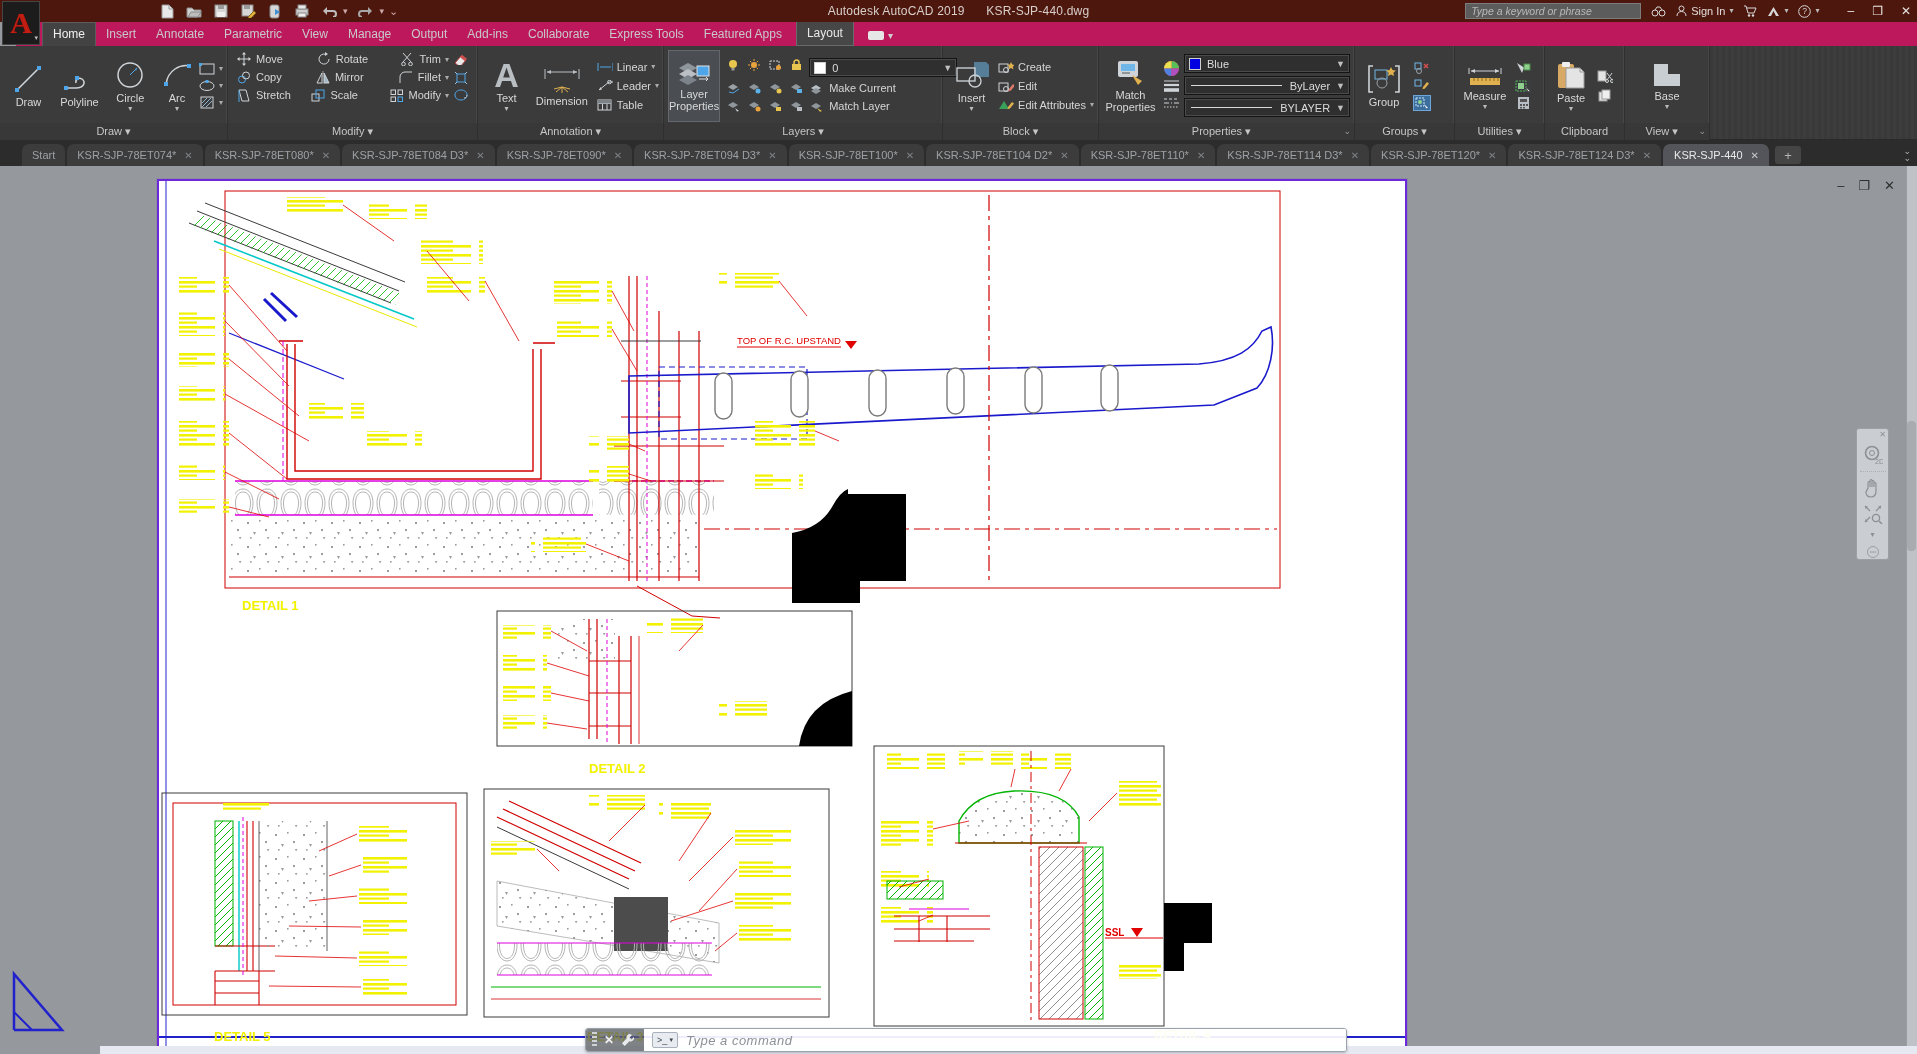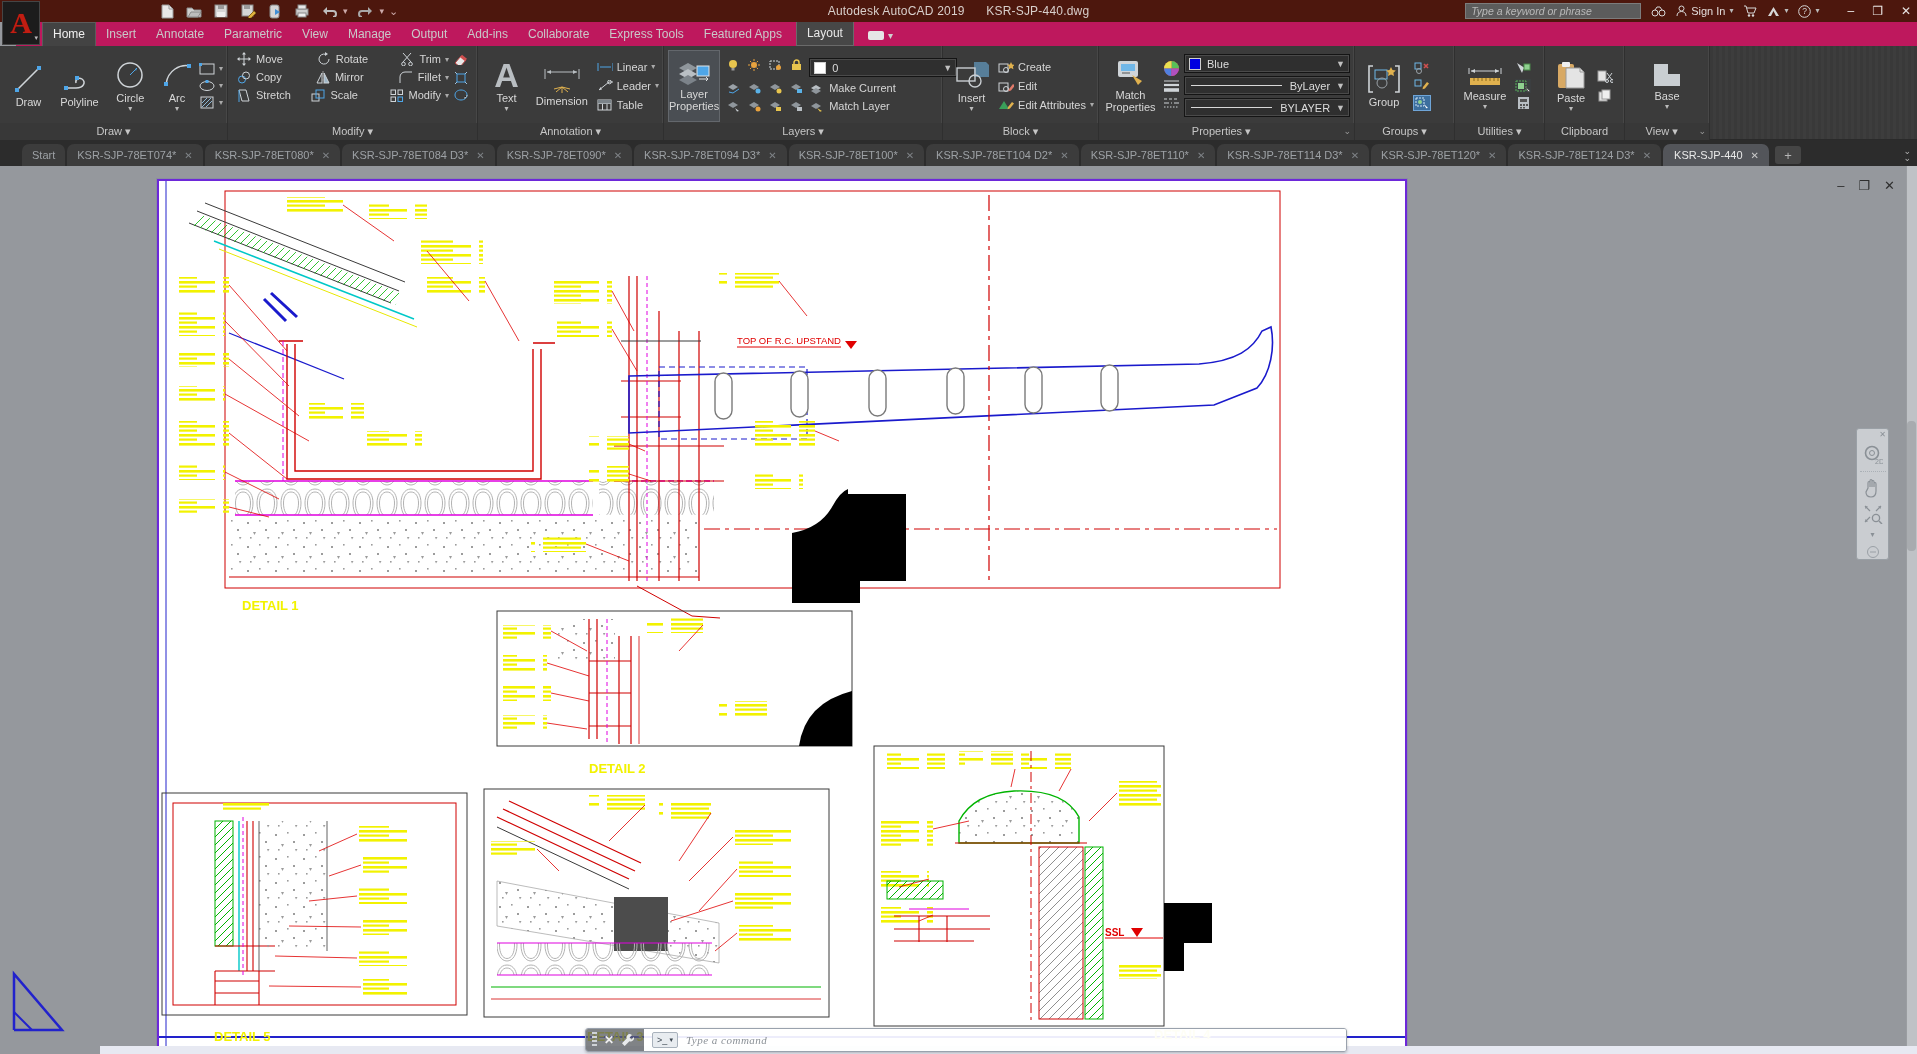--- a/index.html
+++ b/index.html
@@ -95,22 +95,22 @@
   
   .cmdbar { position:absolute; left:585px; top:1028px; width:762px; height:24px; z-index:30;
     display:flex; align-items:stretch; border:1px solid #9aa2ad; border-radius:3px; overflow:hidden;
     box-shadow:0 1px 3px rgba(0,0,0,.25); }
   .cmd-left { width:58px; background:rgba(92,96,100,.78); display:flex; align-items:center; gap:7px; padding:0 6px; }
   .cmd-grip { width:5px; height:16px; background:repeating-linear-gradient(#cfd3d7 0 2px, transparent 2px 4px); }
   .cmd-x { color:#f0f0f0; font-size:12px; font-weight:bold; }
   .cmd-main { flex:1; background:rgba(255,255,255,.92); display:flex; align-items:center; gap:8px; padding:0 8px; }
   .cmd-chip { width:26px; height:16px; border:1px solid #a9b2bc; background:#e8ecf0; border-radius:2px;
     display:flex; align-items:center; justify-content:center; gap:2px; font-size:9px; color:#3c4650; }
-  .cmd-input { flex:1; border:none; outline:none; background:transparent; font-size:11px; font-style:italic;
-    color:#3b82f6; font-family:Liberation Serif, serif; letter-spacing:.5px; }
+  .cmd-input { flex:1; border:none; outline:none; background:transparent; font-size:13px; font-style:italic;
+    color:#3b82f6; font-family:Liberation Sans, sans-serif; letter-spacing:.5px; }
   .cmd-input::placeholder { color:#8b9197; }
   .btm-strip { position:absolute; left:100px; top:1046px; width:1817px; height:8px; background:#e7e9f2; z-index:2; }
 </style>
 </head>
 <body>
 
 <div class="titlebar">
   <div class="qat">
     <span class="qbtn">
         <svg class="icon" width="13" height="15">

